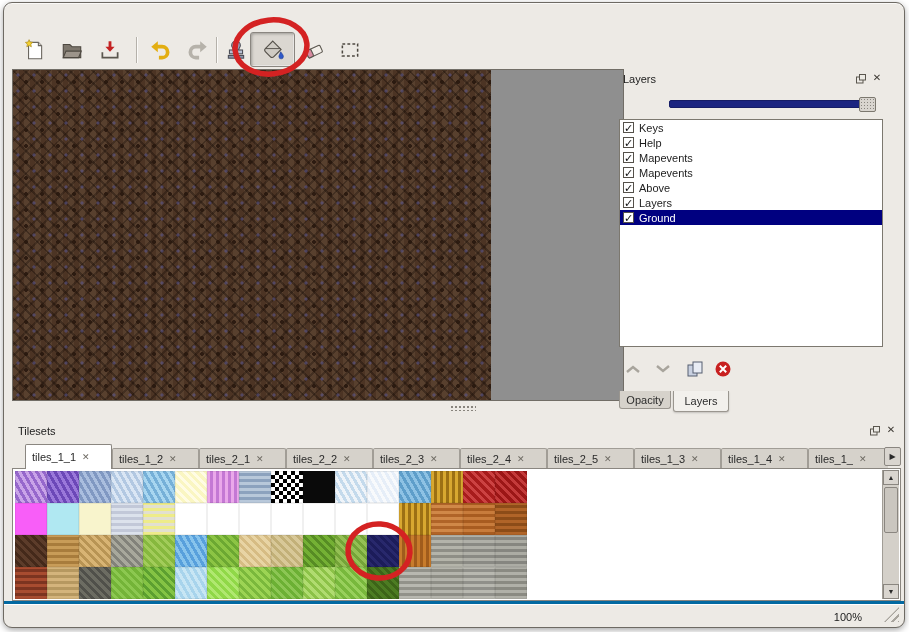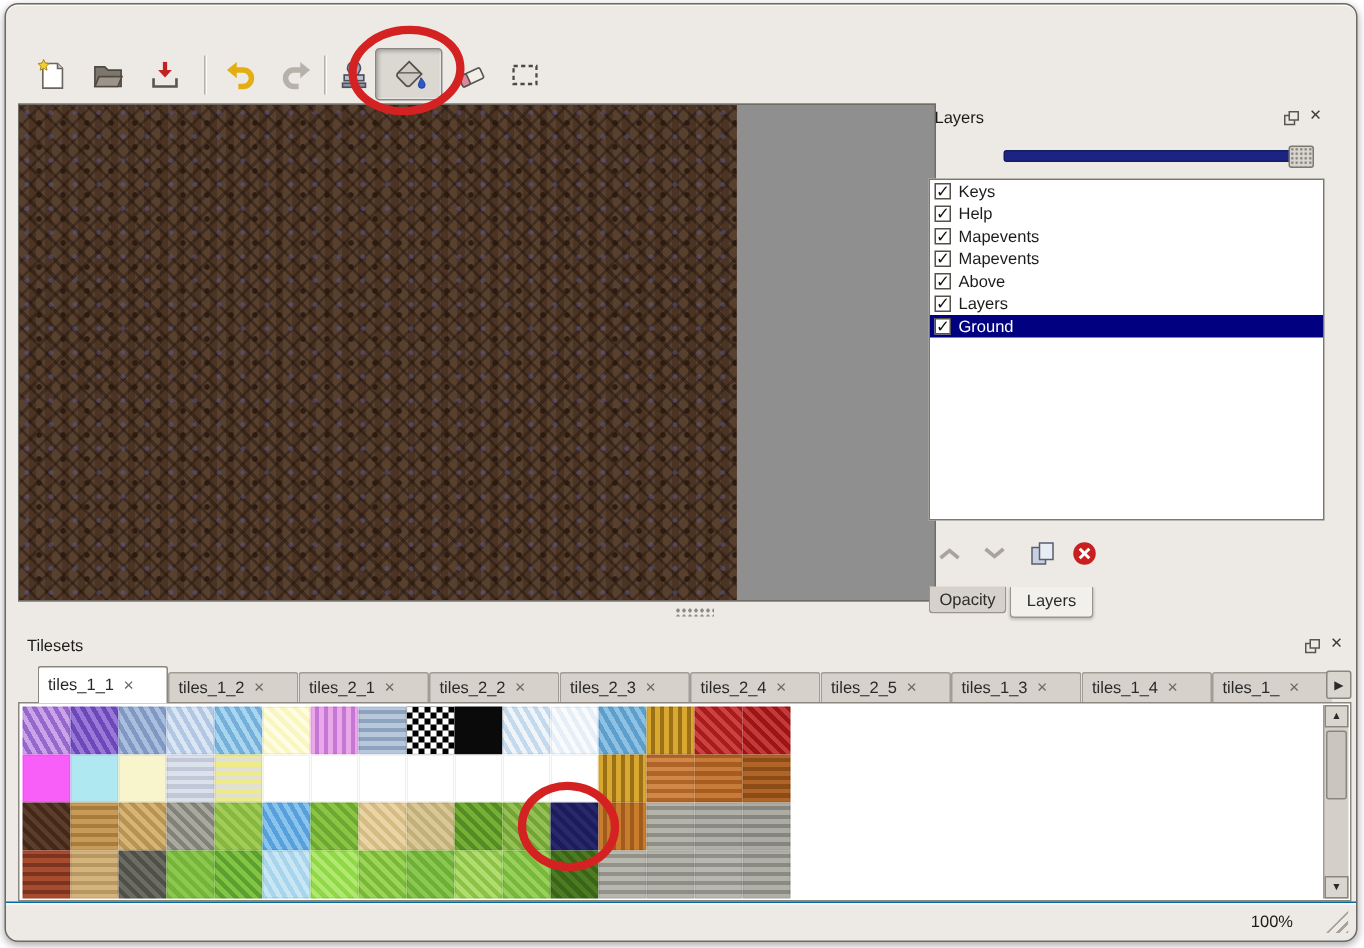--- a/index.html
+++ b/index.html
@@ -66,21 +66,21 @@
     text-align:center;line-height:18px;font-size:8px;color:#2a2a2a;border-radius:2px;z-index:3;}
   .tp-content{position:absolute;left:0;top:47px;width:889px;height:133px;background:#fff;border:1px solid #8a8680;}
   .tile-grid{position:absolute;left:2px;top:2px;display:grid;grid-template-columns:repeat(16,32px);grid-auto-rows:32px;}
   .tile{width:32px;height:32px;box-shadow:inset 0 0 0 1px rgba(0,0,0,.06);}
   .vscroll{position:absolute;right:1px;top:1px;width:17px;height:129px;background:#d4d0c9;border-left:1px solid #a19d96;}
   .vs-btn{position:absolute;left:0;width:16px;height:15px;background:#d9d5cf;border:1px solid #8a8680;font-size:7px;text-align:center;line-height:14px;color:#2a2a2a;}
   .vs-up{top:0;}
   .vs-down{bottom:0;}
   .vs-thumb{position:absolute;left:1px;top:17px;width:14px;height:46px;background:#cac6bf;border:1px solid #8a8680;border-radius:2px;}
   
-  .statusbar{position:absolute;left:0;bottom:0;width:100%;height:26px;border-top:1px solid #0369a1;box-shadow:inset 0 1px 0 #fff;font-size:11px;color:#1c1c1c;}
+  .statusbar{position:absolute;left:0;bottom:0;width:100%;height:26px;border-top:3px solid #0369a1;box-shadow:inset 0 1px 0 #fff;font-size:11px;color:#1c1c1c;}
   .status-zoom{position:absolute;right:42px;top:7px;}
   .resize-grip{position:absolute;right:5px;bottom:5px;width:15px;height:15px;
     background:repeating-linear-gradient(135deg,#a8a49d 0 2px,transparent 2px 5px);
     clip-path:polygon(100% 0,100% 100%,0 100%);}
   
   .annotations{position:absolute;left:0;top:0;width:909px;height:632px;pointer-events:none;z-index:50;}
 </style>
 </head>
 <body>
 

